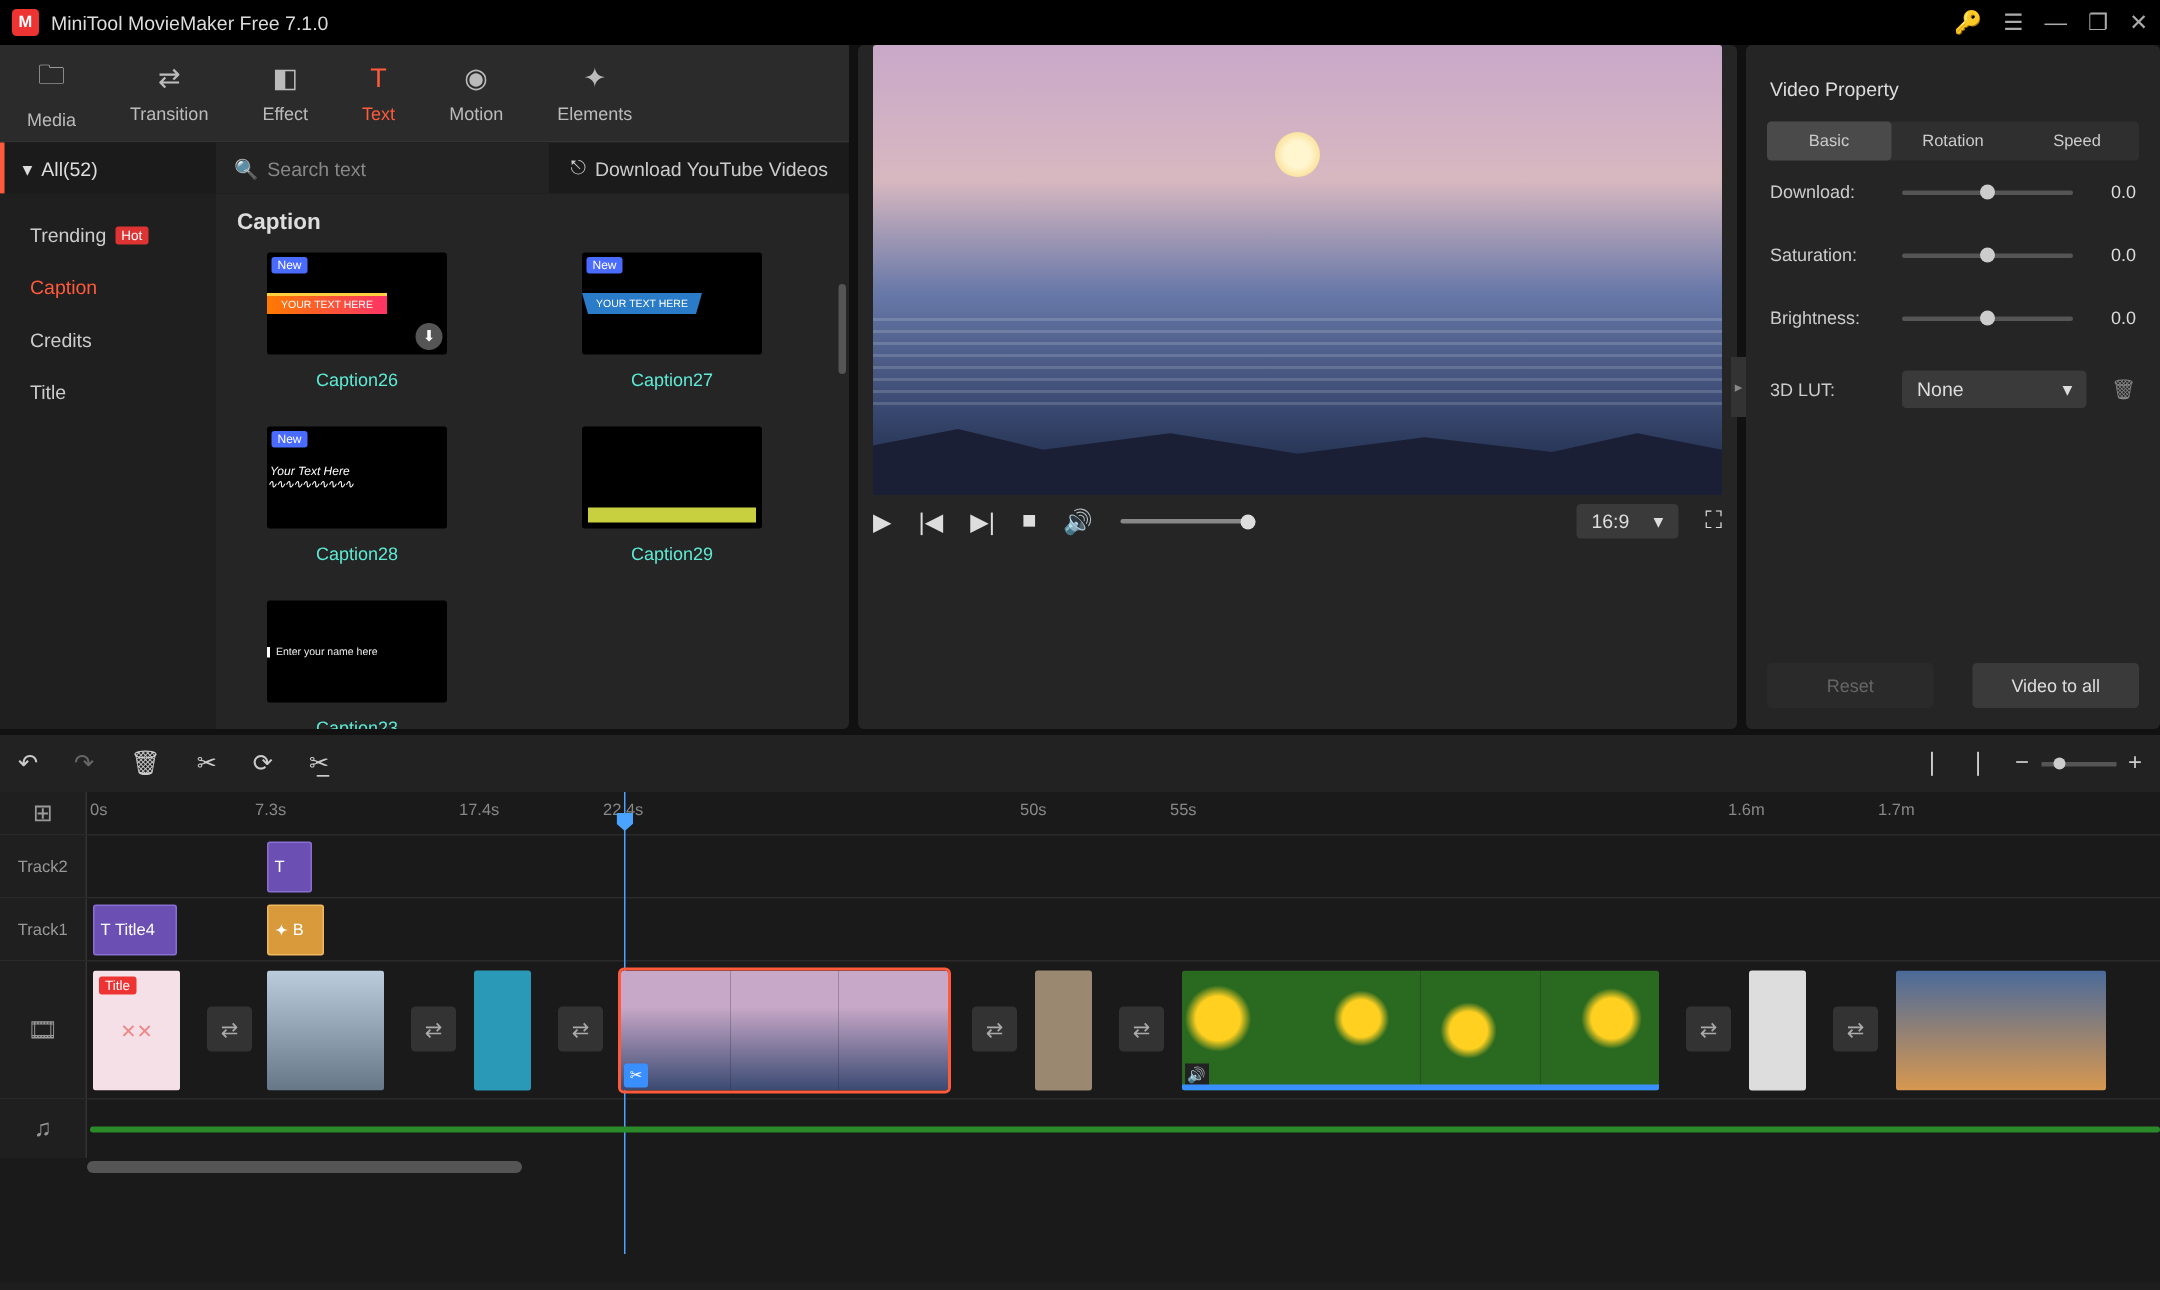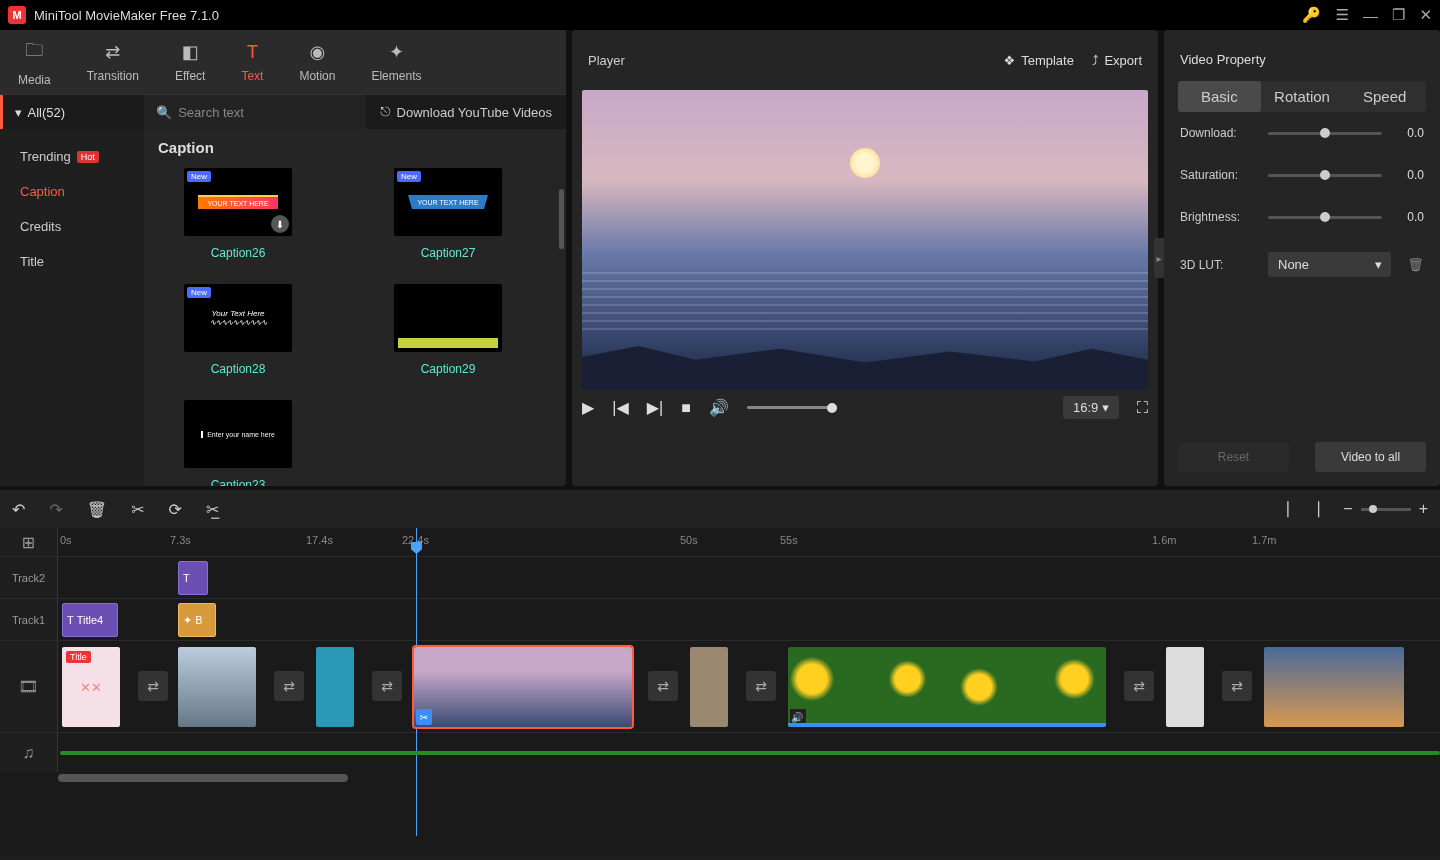--- a/index.html
+++ b/index.html
@@ -32,21 +32,21 @@
 .leftbody { flex: 1; display: flex; overflow: hidden; }
 .catlist { width: 144px; background: #1f1f1f; padding-top: 10px; }
 .catlist .cat { padding: 10px 20px; color: #ccc; cursor: pointer; display: flex; align-items: center; gap: 6px; font-size: 13px; }
 .catlist .cat.active { color: #ff5a3c; }
 .catlist .hot { background: #d33; color: #fff; font-size: 9px; padding: 1px 4px; border-radius: 2px; }
 
 .grid { flex: 1; padding: 10px 14px; overflow-y: auto; position: relative; }
 .grid h3 { color: #ddd; font-size: 15px; font-weight: 600; margin-bottom: 12px; }
 .cards { display: grid; grid-template-columns: repeat(2, 160px); gap: 24px 50px; justify-content: start; }
 .card { display: flex; flex-direction: column; align-items: center; gap: 10px; cursor: pointer; }
-.thumb { width: 108px; height: 68px; background: #000; border-radius: 2px; position: relative; display: flex; align-items: center; justify-content: center; overflow: hidden; }
+.thumb { width: 120px; height: 68px; background: #000; border-radius: 2px; position: relative; display: flex; align-items: center; overflow: hidden; }
 .thumb.sel { outline: 1px solid #ff5a3c; }
 .thumb .new { position: absolute; top: 3px; left: 3px; background: #4a6bff; color: #fff; font-size: 8px; padding: 1px 4px; border-radius: 2px; }
 .thumb .dlbtn { position: absolute; bottom: 3px; right: 3px; width: 18px; height: 18px; background: #555; border-radius: 50%; display: flex; align-items: center; justify-content: center; color: #fff; font-size: 10px; }
 .thumb .banner { width: 80px; height: 14px; display: flex; align-items: center; justify-content: center; font-size: 7px; color: #fff; }
 .card .cap { color: #5eead4; font-size: 12px; }
 .grid .scrollind { position: absolute; right: 2px; top: 60px; width: 5px; height: 60px; background: #555; border-radius: 3px; }
 
 
 .playerpanel { flex: 1; background: #252525; display: flex; flex-direction: column; border-radius: 4px; }
 .playerhead { height: 60px; display: flex; align-items: center; padding: 0 16px; }
@@ -61,28 +61,28 @@
 .scrub .bar .fill { position: absolute; left: 0; top: 0; bottom: 0; width: 6%; background: #ff3333; border-radius: 2px; }
 .scrub .bar .knob { position: absolute; left: 6%; top: 50%; transform: translate(-50%,-50%); width: 12px; height: 12px; background: #fff; border-radius: 50%; }
 .scrub .time { font-size: 13px; }
 .scrub .cur { color: #ff3333; }
 .scrub .tot { color: #ccc; }
 .pcontrols { display: flex; align-items: center; padding: 6px 10px 10px; gap: 18px; }
 .pcontrols .pc { color: #ddd; cursor: pointer; font-size: 16px; }
 .pcontrols .vol { width: 90px; height: 3px; background: #888; position: relative; border-radius: 2px; }
 .pcontrols .vol .vk { position: absolute; right: 0; top: 50%; transform: translate(0,-50%); width: 10px; height: 10px; background: #ddd; border-radius: 50%; }
 .pcontrols .spacer { flex: 1; }
-.pcontrols .aspect { background: #3a3a3a; padding: 4px 10px; border-radius: 3px; display: flex; align-items: center; gap: 4px; color: #ddd; cursor: pointer; }
+.pcontrols .aspect { background: #3a3a3a; padding: 4px 10px; border-radius: 3px; display: flex; align-items: center; gap: 16px; color: #ddd; cursor: pointer; }
 
 
 .proppanel { width: 276px; background: #252525; border-radius: 4px; display: flex; flex-direction: column; position: relative; }
 .proppanel .collapse { position: absolute; left: -10px; top: 50%; transform: translateY(-50%); width: 10px; height: 40px; background: #333; display: flex; align-items: center; justify-content: center; color: #888; font-size: 10px; cursor: pointer; }
 .proppanel h4 { padding: 22px 16px 14px; color: #ddd; font-weight: 400; font-size: 13px; }
 .proptabs { display: flex; margin: 0 14px; background: #2f2f2f; border-radius: 3px; }
-.proptabs .pt { flex: 1; text-align: center; padding: 7px 0; color: #ccc; cursor: pointer; font-size: 15px; }
+.proptabs .pt { flex: 1; text-align: center; padding: 7px 0; color: #ccc; cursor: pointer; font-size: 11px; }
 .proptabs .pt.active { background: #4a4a4a; border-radius: 3px; }
 .proprow { display: flex; align-items: center; padding: 14px 16px; gap: 10px; }
 .proprow .plabel { width: 78px; color: #ccc; font-size: 12px; }
 .proprow .slider { flex: 1; height: 3px; background: #555; position: relative; border-radius: 2px; }
 .proprow .slider .kn { position: absolute; left: 50%; top: 50%; transform: translate(-50%,-50%); width: 10px; height: 10px; background: #ccc; border-radius: 50%; }
 .proprow .val { width: 32px; text-align: right; color: #ddd; font-size: 12px; }
 .proprow .sel { flex: 1; background: #3a3a3a; padding: 5px 10px; border-radius: 3px; display: flex; justify-content: space-between; align-items: center; color: #ddd; cursor: pointer; }
 .proprow .trash { color: #888; cursor: pointer; margin-left: 6px; }
 .propfoot { margin-top: auto; display: flex; gap: 26px; padding: 14px; }
 .propfoot button { flex: 1; background: #3a3a3a; border: none; color: #ddd; padding: 8px 0; border-radius: 3px; cursor: pointer; font-size: 12px; }
@@ -241,31 +241,20 @@
                 <div style="color:#eee;font-size:7px;border-left:2px solid #fff;padding-left:4px">Enter your name here</div>
               </div>
             <div class="cap">Caption23</div>
           </div>
         </div>
       </div>
     </div>
   </div>
 
   <div class="playerpanel">
-    <div class="playerhead">
-      <div class="ptitle">Player</div>
-      <div class="hbtn">
-          <span>❖</span>
-          <span>Template</span>
-        </div>
-      <div class="hbtn">
-          <span>⤴</span>
-          <span>Export</span>
-        </div>
-    </div>
     <div class="preview">
       <div class="sun"></div>
       <div class="wave"></div>
       <div class="rocks"></div>
     </div>
     <div class="pcontrols">
       <span class="pc">▶</span>
       <span class="pc">|◀</span>
       <span class="pc">▶|</span>
       <span class="pc">■</span>

